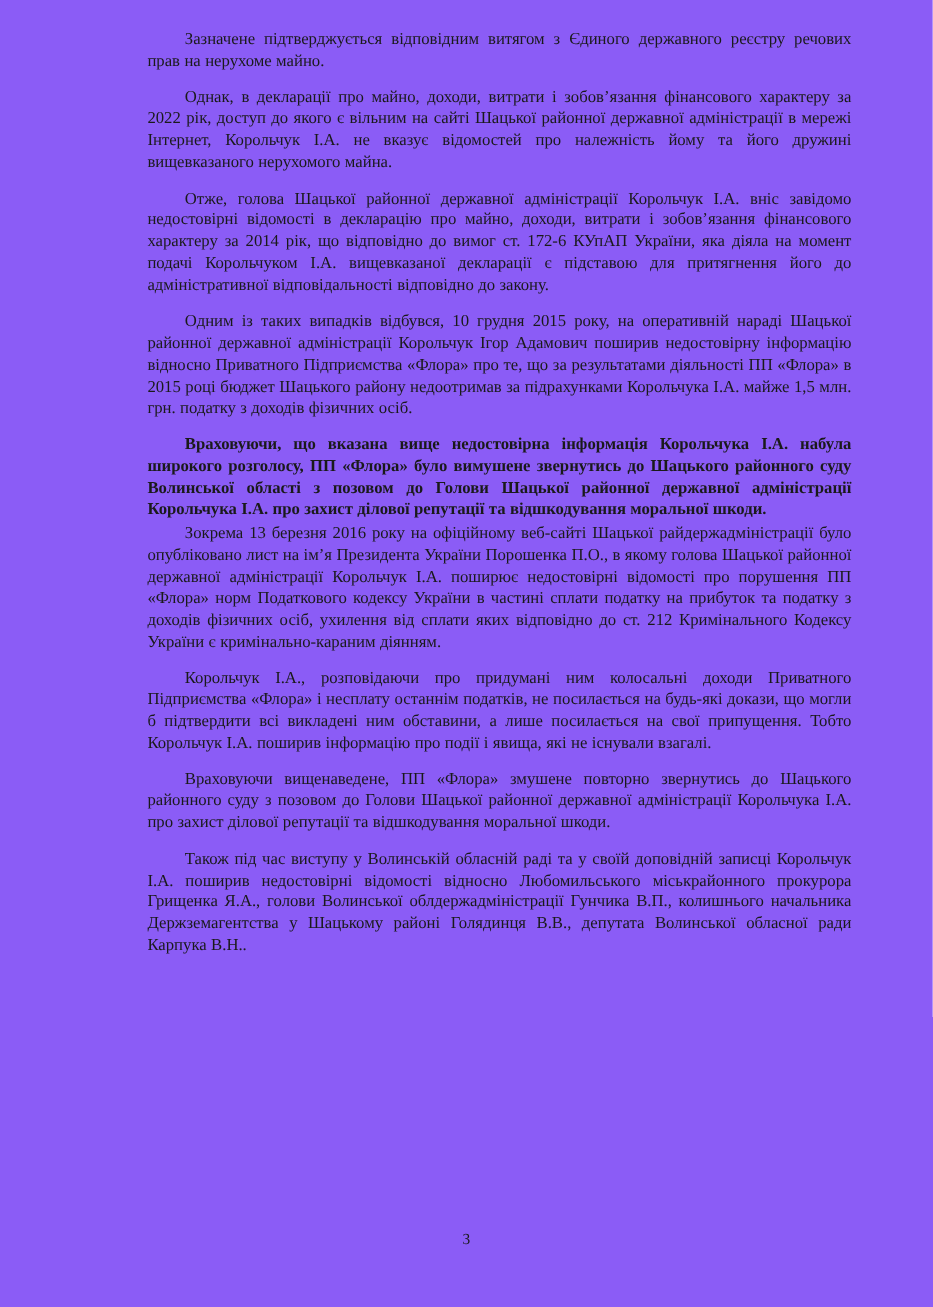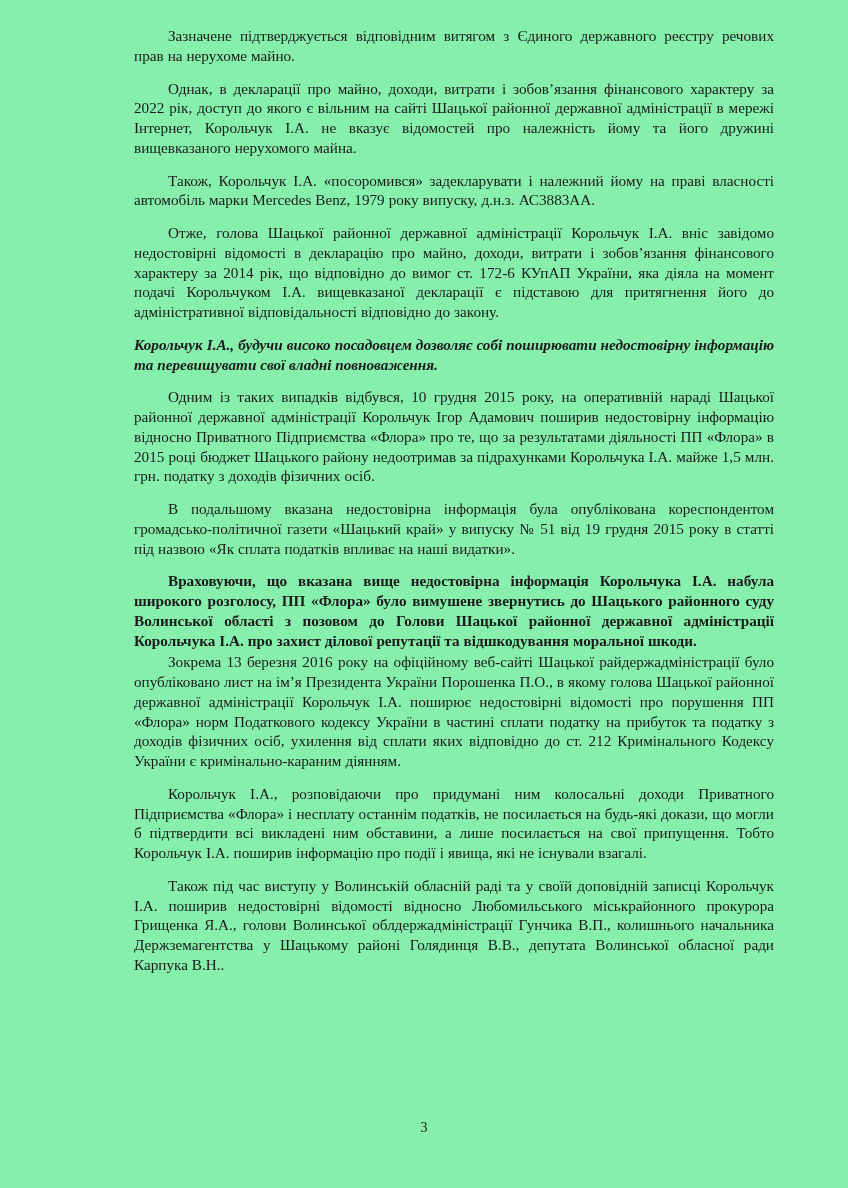--- a/index.html
+++ b/index.html
@@ -14,21 +14,21 @@
     color: #1a1a1a;
     position: relative;
     overflow: hidden;
   }
   .page {
     width: 848px;
     height: 1188px;
     box-sizing: border-box;
     padding: 26px 72px 0 134px;
     position: relative;
-    background: #86efac;
+    background: #8b5cf6;
   }
   .doc-body {
     width: 640px;
   }
   p.para {
     margin: 0 0 13px 0;
     font-size: 15.2px;
     line-height: 1.30;
     text-align: justify;
     text-justify: inter-word;
@@ -61,36 +61,34 @@
 </head>
 <body>
 
 <div class="page">
   <div class="doc-body">
 
     <p class="para">Зазначене підтверджується відповідним витягом з Єдиного державного реєстру речових прав на нерухоме майно.</p>
 
     <p class="para">Однак, в декларації про майно, доходи, витрати і зобов’язання фінансового характеру за 2022 рік, доступ до якого є вільним на сайті Шацької районної державної адміністрації в мережі Інтернет, Корольчук І.А. не вказує відомостей про належність йому та його дружині вищевказаного нерухомого майна.</p>
 
-    <p class="para">Також, Корольчук І.А. «посоромився» задекларувати і належний йому на праві власності автомобіль марки Mercedes Benz, 1979 року випуску, д.н.з. АС3883АА.</p>
 
     <p class="para">Отже, голова Шацької районної державної адміністрації Корольчук І.А. вніс завідомо недостовірні відомості в декларацію про майно, доходи, витрати і зобов’язання фінансового характеру за 2014 рік, що відповідно до вимог ст. 172-6 КУпАП України, яка діяла на момент подачі Корольчуком І.А. вищевказаної декларації є підставою для притягнення його до адміністративної відповідальності відповідно до закону.</p>
 
-    <p class="emph">Корольчук І.А., будучи високо посадовцем дозволяє собі поширювати недостовірну інформацію та перевищувати свої владні повноваження.</p>
 
     <p class="para">Одним із таких випадків відбувся,  10 грудня 2015 року, на оперативній нараді Шацької районної державної адміністрації Корольчук Ігор Адамович поширив недостовірну інформацію відносно Приватного Підприємства  «Флора» про те, що за результатами діяльності ПП «Флора» в 2015 році бюджет Шацького району недоотримав за підрахунками Корольчука І.А. майже 1,5 млн. грн. податку з доходів фізичних осіб.</p>
 
-    <p class="para">В подальшому вказана недостовірна інформація була опублікована кореспондентом громадсько-політичної газети «Шацький край» у випуску № 51 від 19 грудня 2015 року в статті під назвою «Як сплата податків впливає на наші видатки».</p>
 
     <p class="para nogap">Враховуючи, що вказана вище недостовірна інформація Корольчука І.А. набула широкого розголосу, ПП «Флора» було вимушене звернутись до Шацького районного суду Волинської області з позовом до Голови Шацької районної державної адміністрації Корольчука І.А. про захист ділової репутації та відшкодування моральної шкоди.</p>
 
 
     <p class="para">Зокрема 13 березня 2016 року на офіційному веб-сайті Шацької райдержадміністрації було опубліковано лист на ім’я Президента України Порошенка П.О., в якому голова Шацької районної державної адміністрації Корольчук І.А. поширює недостовірні відомості про порушення ПП «Флора» норм Податкового кодексу України в частині сплати податку на прибуток та податку з доходів фізичних осіб, ухилення від сплати яких відповідно до ст. 212 Кримінального Кодексу України є кримінально-караним діянням.</p>
 
     <p class="para">Корольчук І.А., розповідаючи про придумані ним колосальні доходи Приватного Підприємства  «Флора» і несплату останнім податків, не посилається на будь-які докази, що могли б підтвердити всі викладені ним обставини, а лише посилається на свої припущення. Тобто Корольчук І.А. поширив інформацію  про події і явища, які не існували взагалі.</p>
 
+    <p class="para">Враховуючи вищенаведене, ПП «Флора» змушене повторно звернутись до Шацького районного суду з позовом до Голови Шацької районної державної адміністрації Корольчука І.А. про захист ділової репутації та відшкодування моральної шкоди.</p>
 
     <p class="para">Також під час виступу у Волинській обласній раді та у своїй доповідній записці Корольчук І.А. поширив недостовірні відомості відносно Любомильського міськрайонного прокурора Грищенка Я.А., голови Волинської облдержадміністрації Гунчика В.П., колишнього начальника Держземагентства у Шацькому районі Голядинця В.В., депутата Волинської обласної ради Карпука В.Н..</p>
 
   </div>
 
   <div class="page-number">3</div>
 </div>
 
 </body></html>

